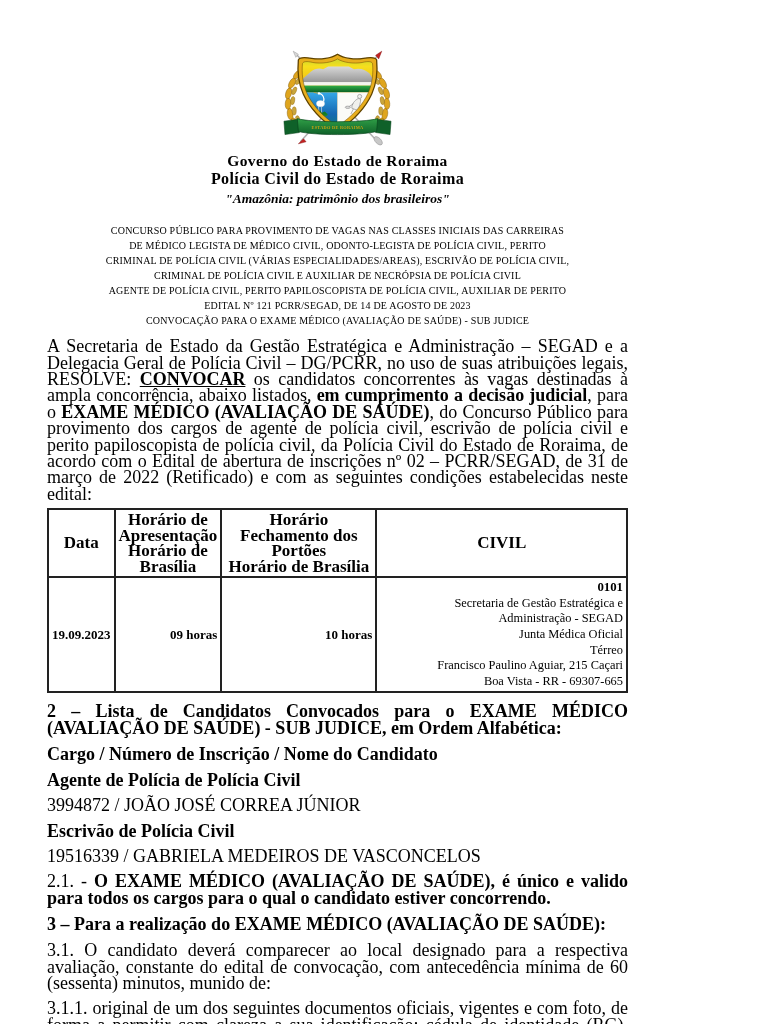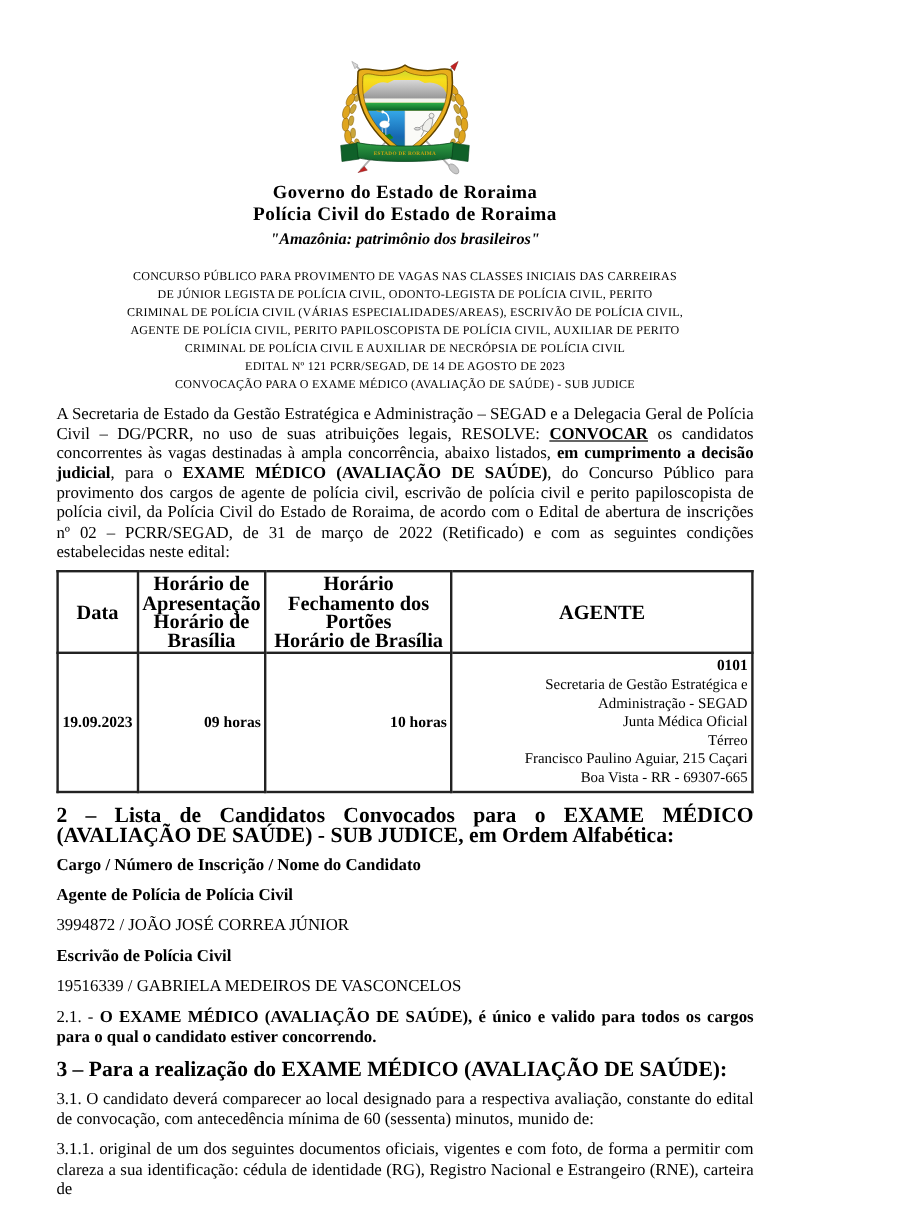--- a/index.html
+++ b/index.html
@@ -15,21 +15,21 @@
   }
   .center{text-align:center;}
   .justify{text-align:justify;}
   .b{font-weight:bold;}
   .u{text-decoration:underline;}
   .crest-wrap{text-align:center;line-height:0;}
   .org1{font-size:15.5px;font-weight:bold;line-height:1.18;margin-top:3px;letter-spacing:.4px;}
   .org2{font-size:16px;font-weight:bold;line-height:1.18;letter-spacing:.4px;}
   .motto{font-size:13.5px;font-weight:bold;font-style:italic;margin-top:2px;}
   .title-block{margin-top:16px;font-weight:normal;font-size:10px;line-height:15px;letter-spacing:.2px;}
-  .body{font-size:14px;line-height:16.4px;margin:10px 0 0 0;}
+  .body{font-size:18px;line-height:16.4px;margin:10px 0 0 0;}
   .h-sec{font-size:14px;font-weight:bold;margin:11px 0 0 0;line-height:17px;}
   .h-sec2{font-size:18px;font-weight:bold;margin:10px 0 0 0;line-height:17px;}
   .pline{margin:9px 0 0 0;}
   table.sched{
     width:100%;
     border-collapse:collapse;
     margin-top:6px;
   }
   table.sched th, table.sched td{
     border:2px solid #222;
@@ -154,24 +154,24 @@
       </g>
     </svg>
   </div>
 
   <div class="org1 center">Governo do Estado de Roraima</div>
   <div class="org2 center">Polícia Civil do Estado de Roraima</div>
   <div class="motto center">"Amazônia: patrimônio dos brasileiros"</div>
 
   <div class="title-block center">
     <div>CONCURSO PÚBLICO PARA PROVIMENTO DE VAGAS NAS CLASSES INICIAIS DAS CARREIRAS</div>
-    <div>DE JÚNIOR LEGISTA DE POLÍCIA CIVIL, ODONTO-LEGISTA DE POLÍCIA CIVIL, PERITO</div>
+    <div>DE MÉDICO LEGISTA DE MÉDICO CIVIL, ODONTO-LEGISTA DE POLÍCIA CIVIL, PERITO</div>
     <div>CRIMINAL DE POLÍCIA CIVIL (VÁRIAS ESPECIALIDADES/AREAS), ESCRIVÃO DE POLÍCIA CIVIL,</div>
+    <div>CRIMINAL DE POLÍCIA CIVIL E AUXILIAR DE NECRÓPSIA DE POLÍCIA CIVIL</div>
     <div>AGENTE DE POLÍCIA CIVIL, PERITO PAPILOSCOPISTA DE POLÍCIA CIVIL, AUXILIAR DE PERITO</div>
-    <div>CRIMINAL DE POLÍCIA CIVIL E AUXILIAR DE NECRÓPSIA DE POLÍCIA CIVIL</div>
     <div>EDITAL Nº 121 PCRR/SEGAD, DE 14 DE AGOSTO DE 2023</div>
     <div>CONVOCAÇÃO PARA O EXAME MÉDICO (AVALIAÇÃO DE SAÚDE) - SUB JUDICE</div>
   </div>
 
   <p class="body justify"><span>A Secretaria de Estado da Gestão Estratégica e Administração – SEGAD e a Delegacia Geral de Polícia Civil – DG/PCRR, no uso de suas atribuições legais, RESOLVE: </span><span class="b u">CONVOCAR</span><span> os candidatos concorrentes às vagas destinadas à ampla concorrência, abaixo listados, </span><span class="b">em cumprimento a decisão judicial</span><span>, para o </span><span class="b">EXAME MÉDICO (AVALIAÇÃO DE SAÚDE)</span><span>, do Concurso Público para provimento dos cargos de agente de polícia civil, escrivão de polícia civil e perito papiloscopista de polícia civil, da Polícia Civil do Estado de Roraima, de acordo com o Edital de abertura de inscrições nº 02 – PCRR/SEGAD, de 31 de março de 2022 (Retificado) e com as seguintes condições estabelecidas neste edital:</span></p>
 
 
   <table class="sched">
     <colgroup>
       <col class="col-data">
@@ -179,21 +179,21 @@
         <col class="col-fech">
         <col class="col-local">
     </colgroup>
     <tbody>
     <tr>
       <th>Data</th>
       <th>Horário de Apresentação
 Horário de Brasília</th>
       <th>Horário Fechamento dos Portões
 Horário de Brasília</th>
-      <th>AGENTE</th>
+      <th>CIVIL</th>
     </tr>
     <tr>
       <td class="cell-strong">19.09.2023</td>
       <td class="cell-strong">09 horas</td>
       <td class="cell-strong">10 horas</td>
       <td class="local-cell">
         <div class="local-code">0101</div>
         <div class="local-address">Secretaria de Gestão Estratégica e Administração - SEGAD
 Junta Médica Oficial
 Térreo

